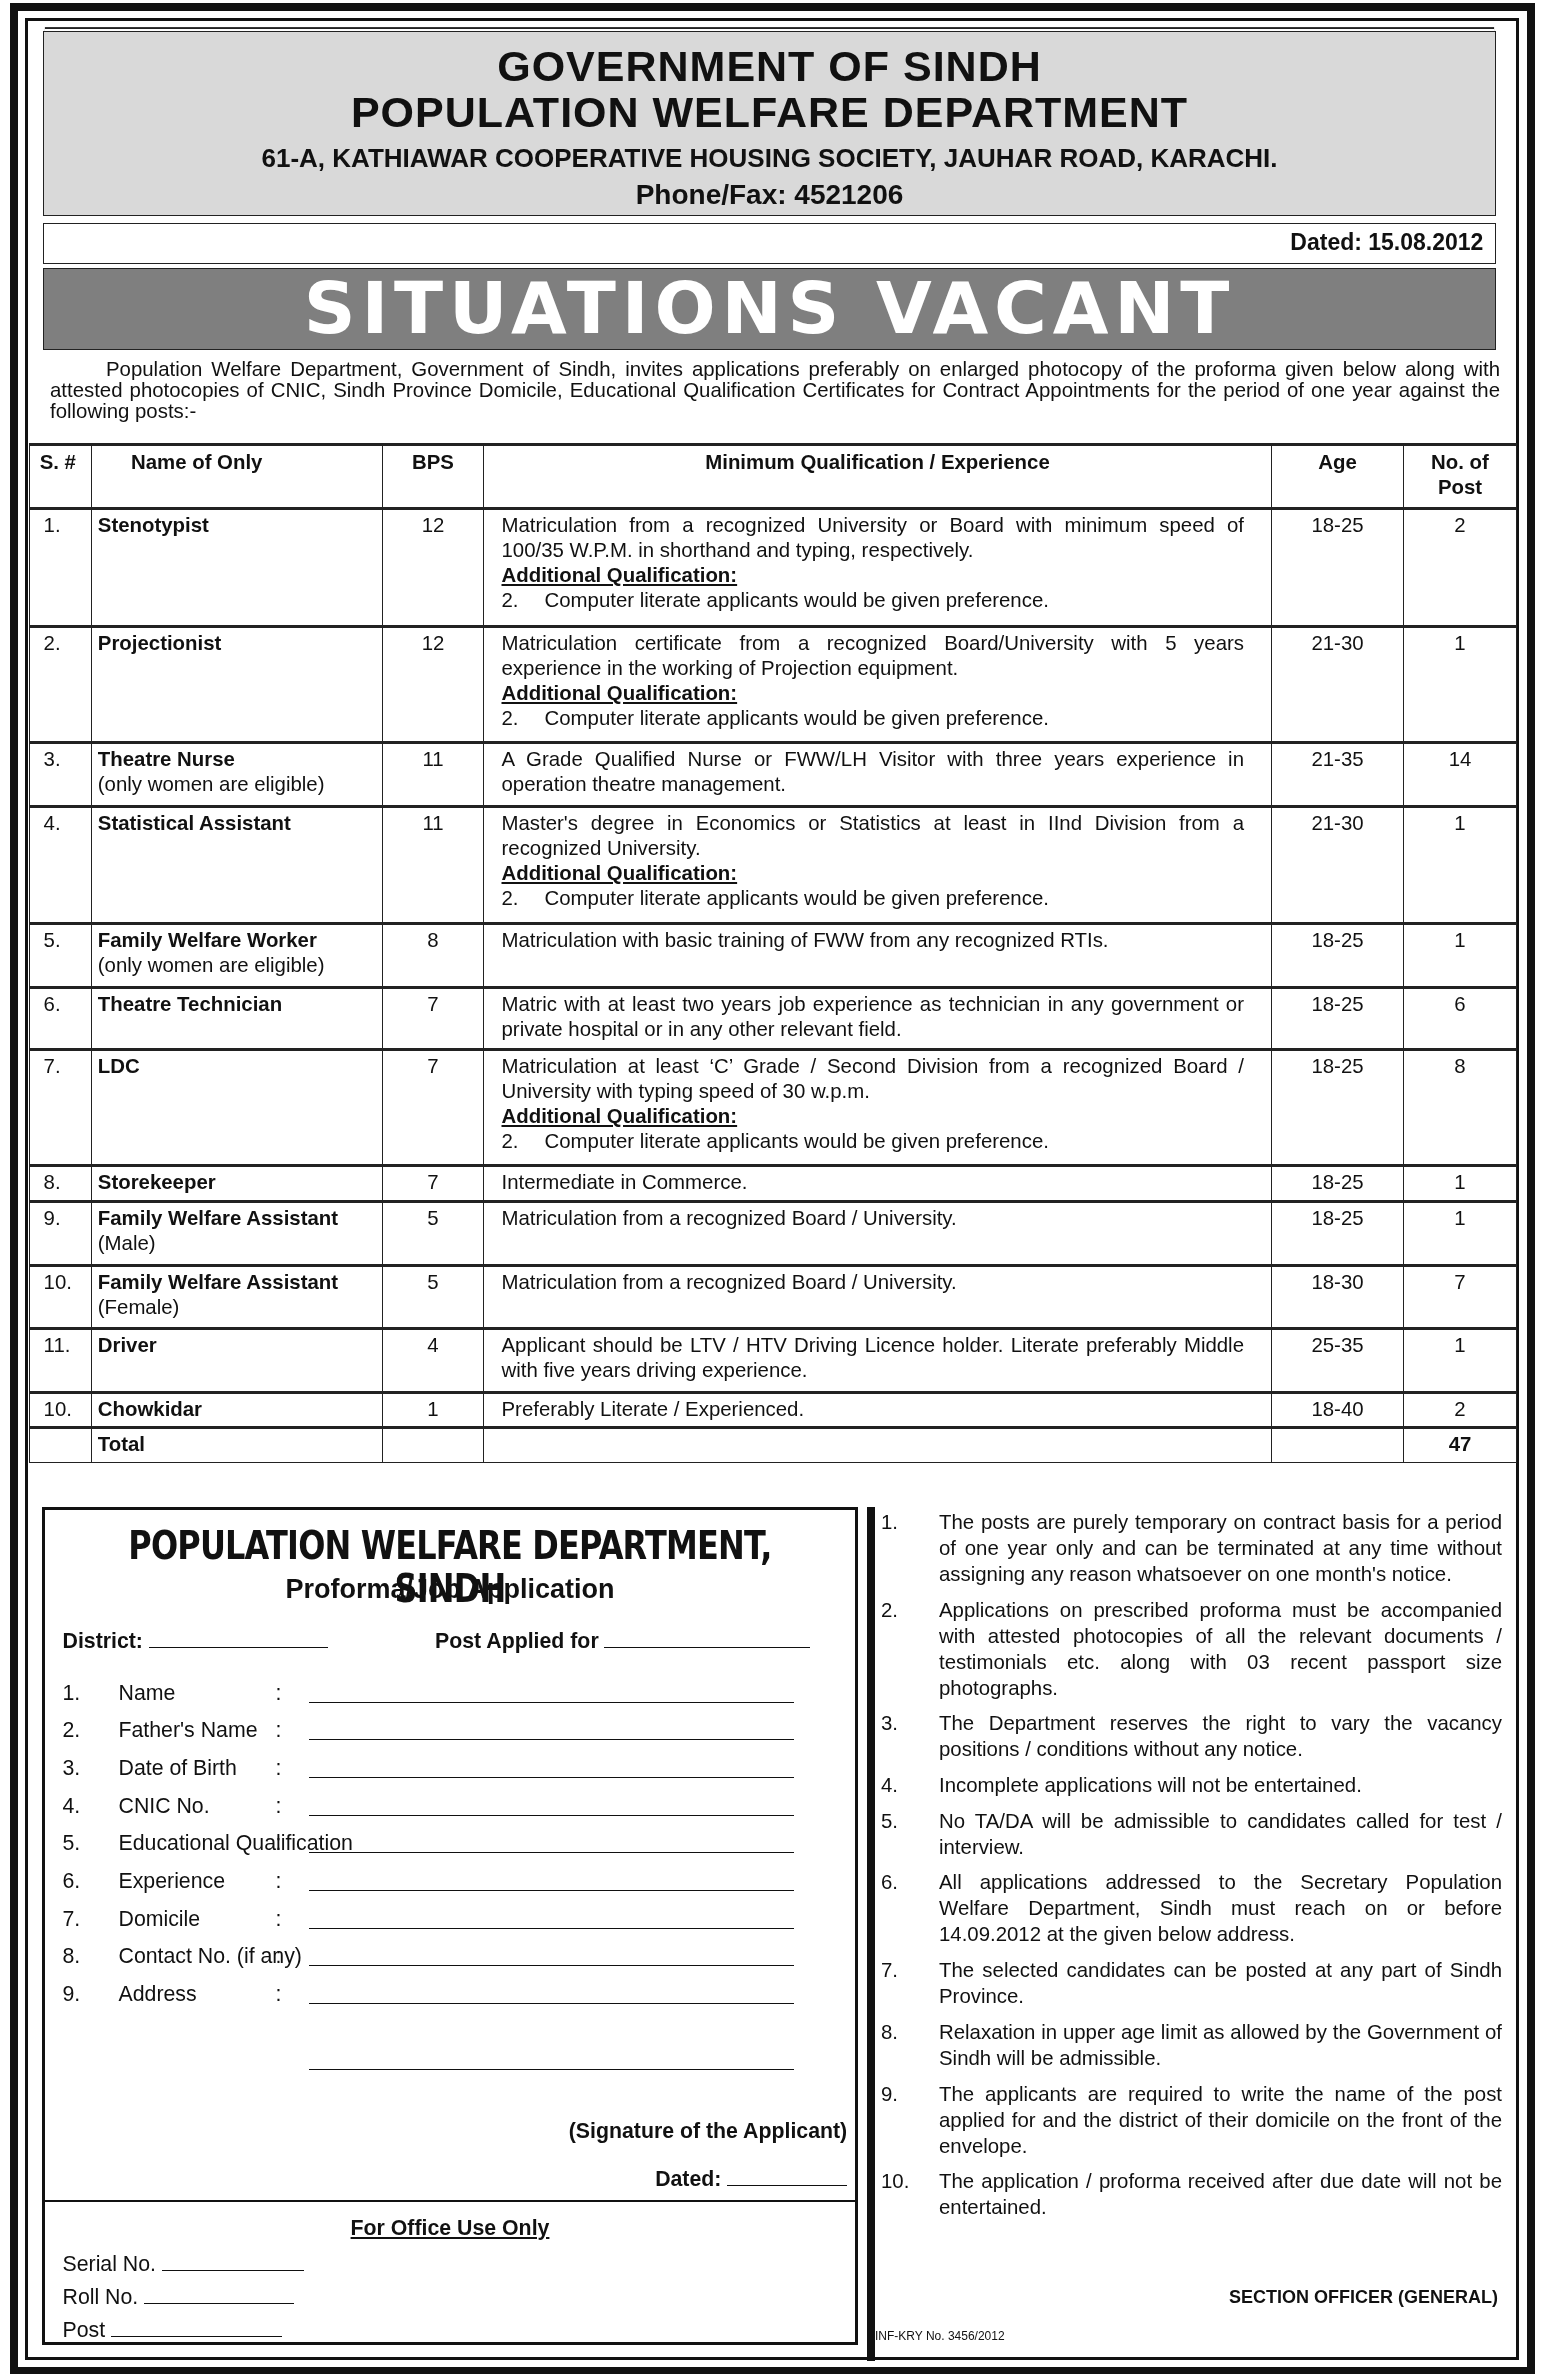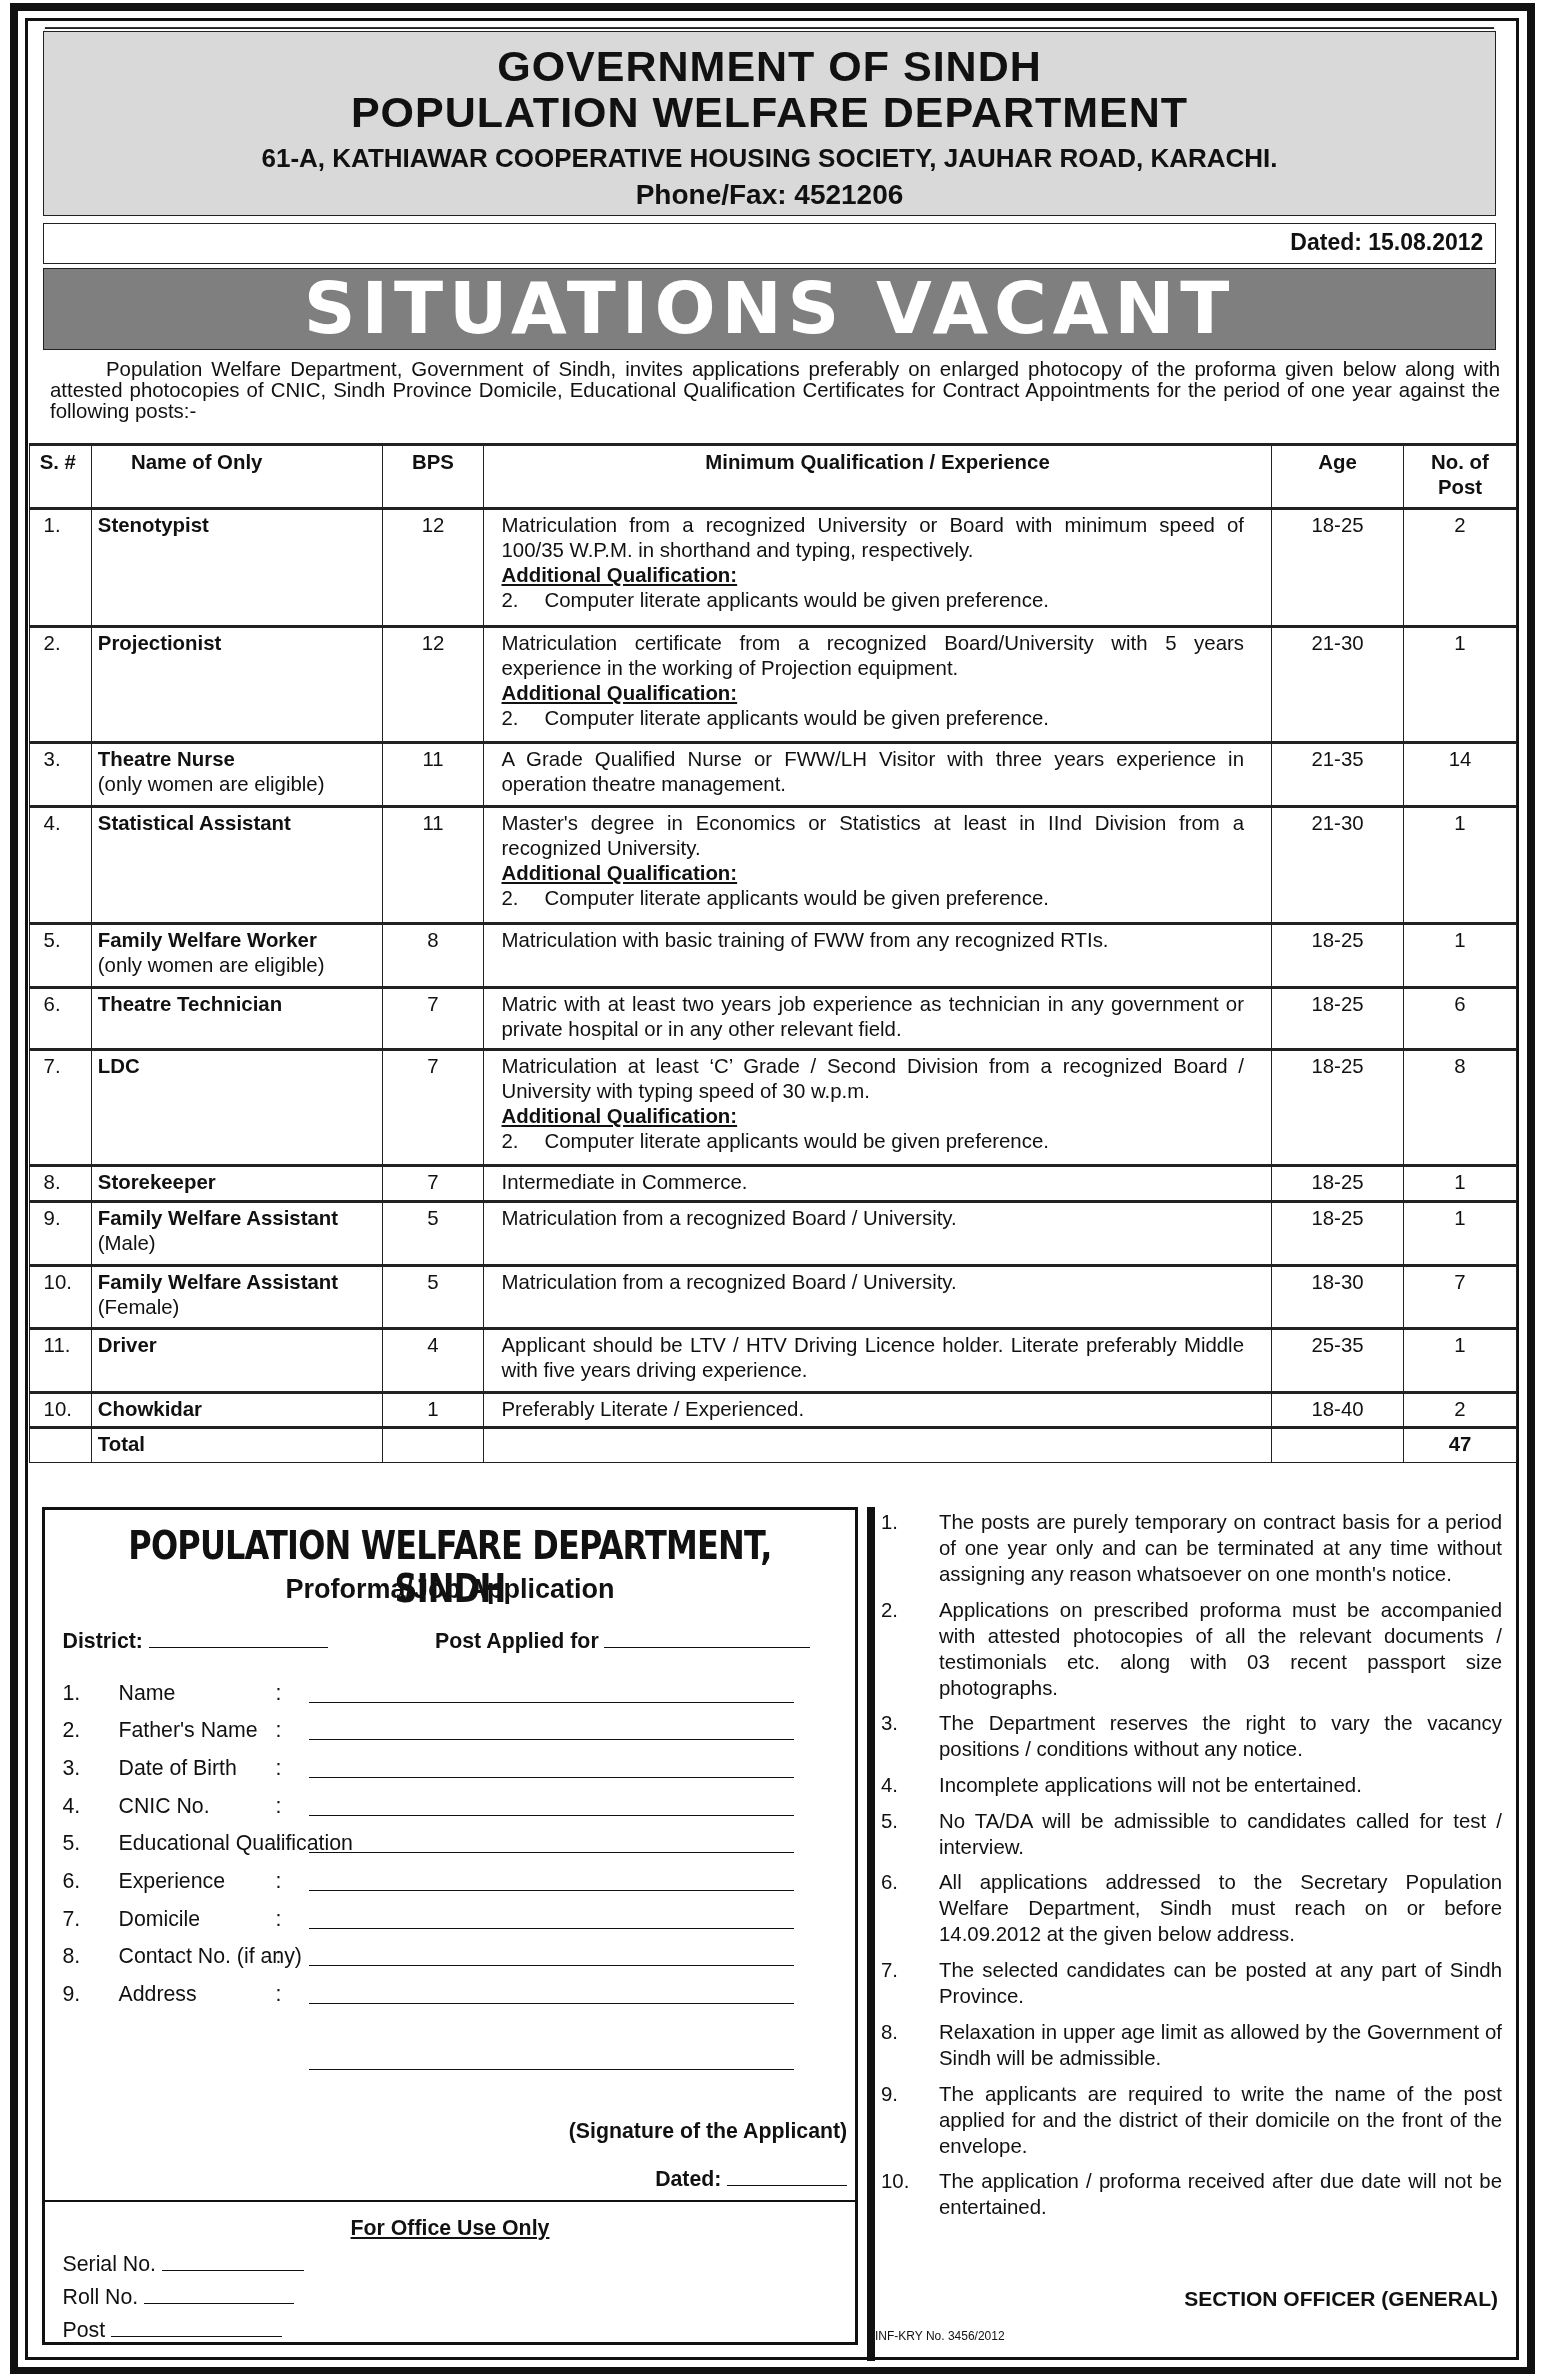--- a/index.html
+++ b/index.html
@@ -58,21 +58,21 @@
   .pf-sig { position: absolute; right: 7.8px; top: 609px; font-weight: bold; font-size: 21.3px; }
   .pf-dated { position: absolute; right: 7.8px; top: 656px; font-weight: bold; font-size: 21.3px; }
   .pf-divider { position: absolute; left: 0; right: 0; top: 690px; border-top: 2.9px solid #111; }
   .pf-office { position: absolute; left: 0; right: 0; top: 706px; text-align: center; font-weight: bold; font-size: 21.3px; text-decoration: underline; }
   .pf-off-field { position: absolute; left: 17.5px; font-size: 21.3px; }
 
   .notes-bar { left: 867px; top: 1507px; width: 7.8px; height: 854px; background: #111; }
   .notes { left: 881px; top: 1509px; width: 621px; font-size: 20.4px; line-height: 26px; }
   .note { position: relative; padding-left: 58px; text-align: justify; margin-bottom: 9.7px; }
   .note .n { position: absolute; left: 0; top: 0; }
-  .so { left: 1067px; top: 2287px; width: 431px; text-align: right; font-weight: bold; font-size: 21px; }
+  .so { left: 1067px; top: 2287px; width: 431px; text-align: right; font-weight: bold; font-size: 18px; }
   .inf { left: 875px; top: 2329px; font-size: 12px; }
 </style>
 </head>
 <body>
 
 <div class="abs outer"></div>
 <div class="abs inner-line"></div>
 
 <div class="abs hdr">
   <div class="l1">GOVERNMENT OF SINDH</div>

